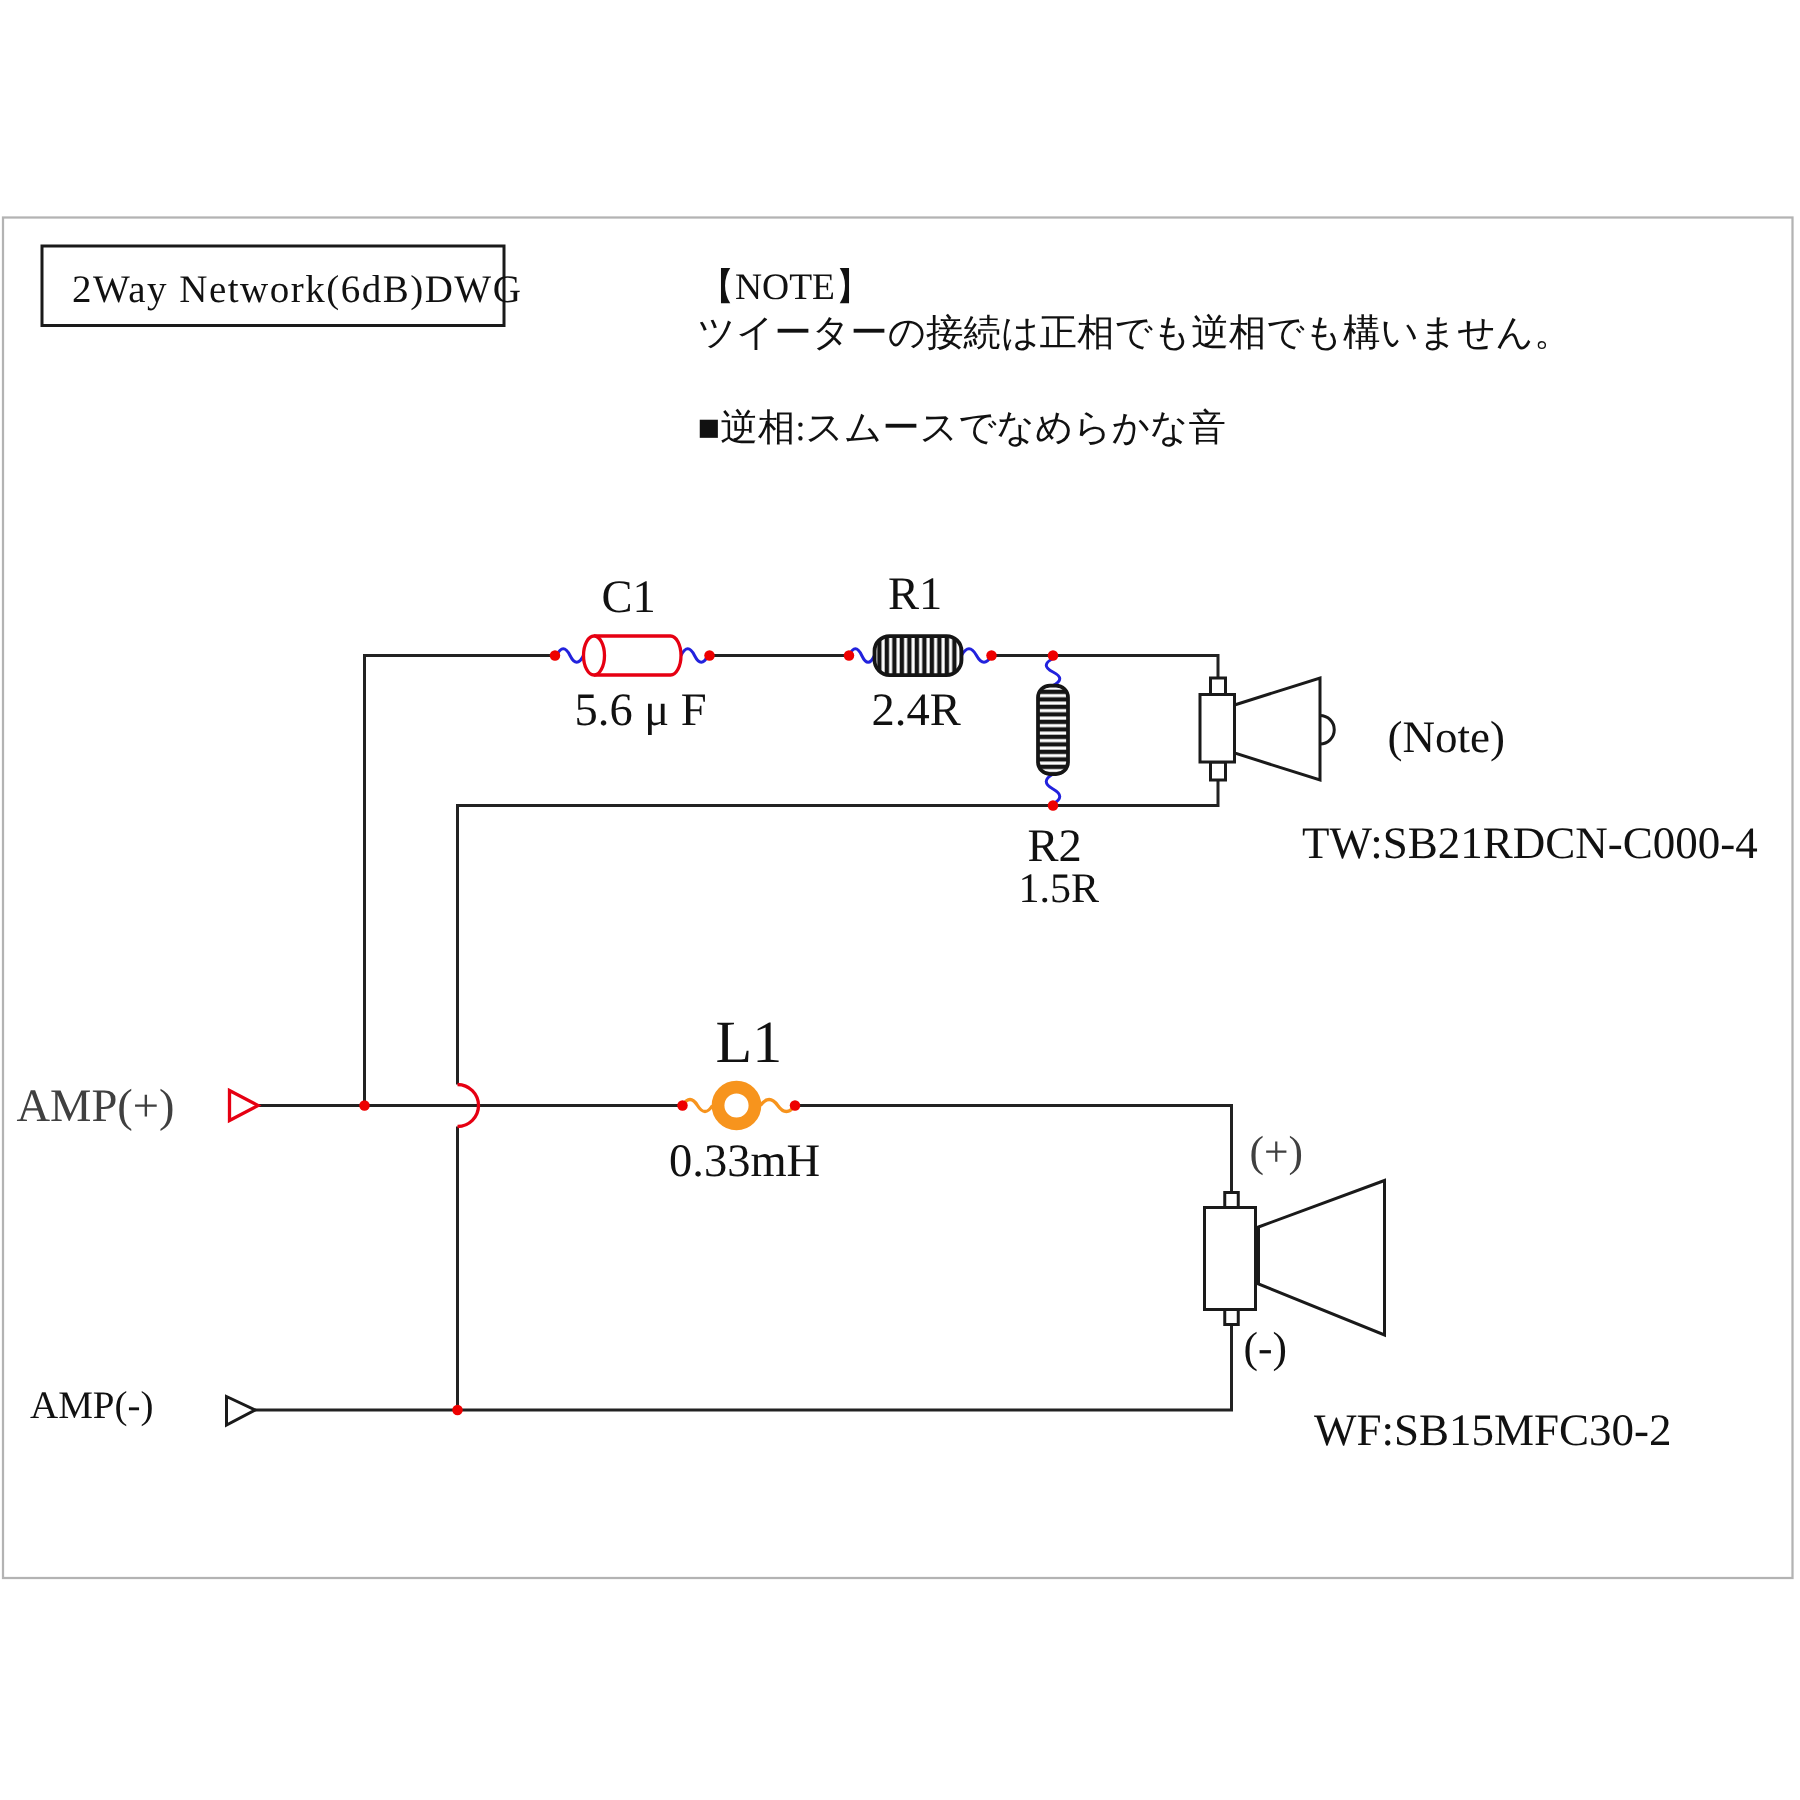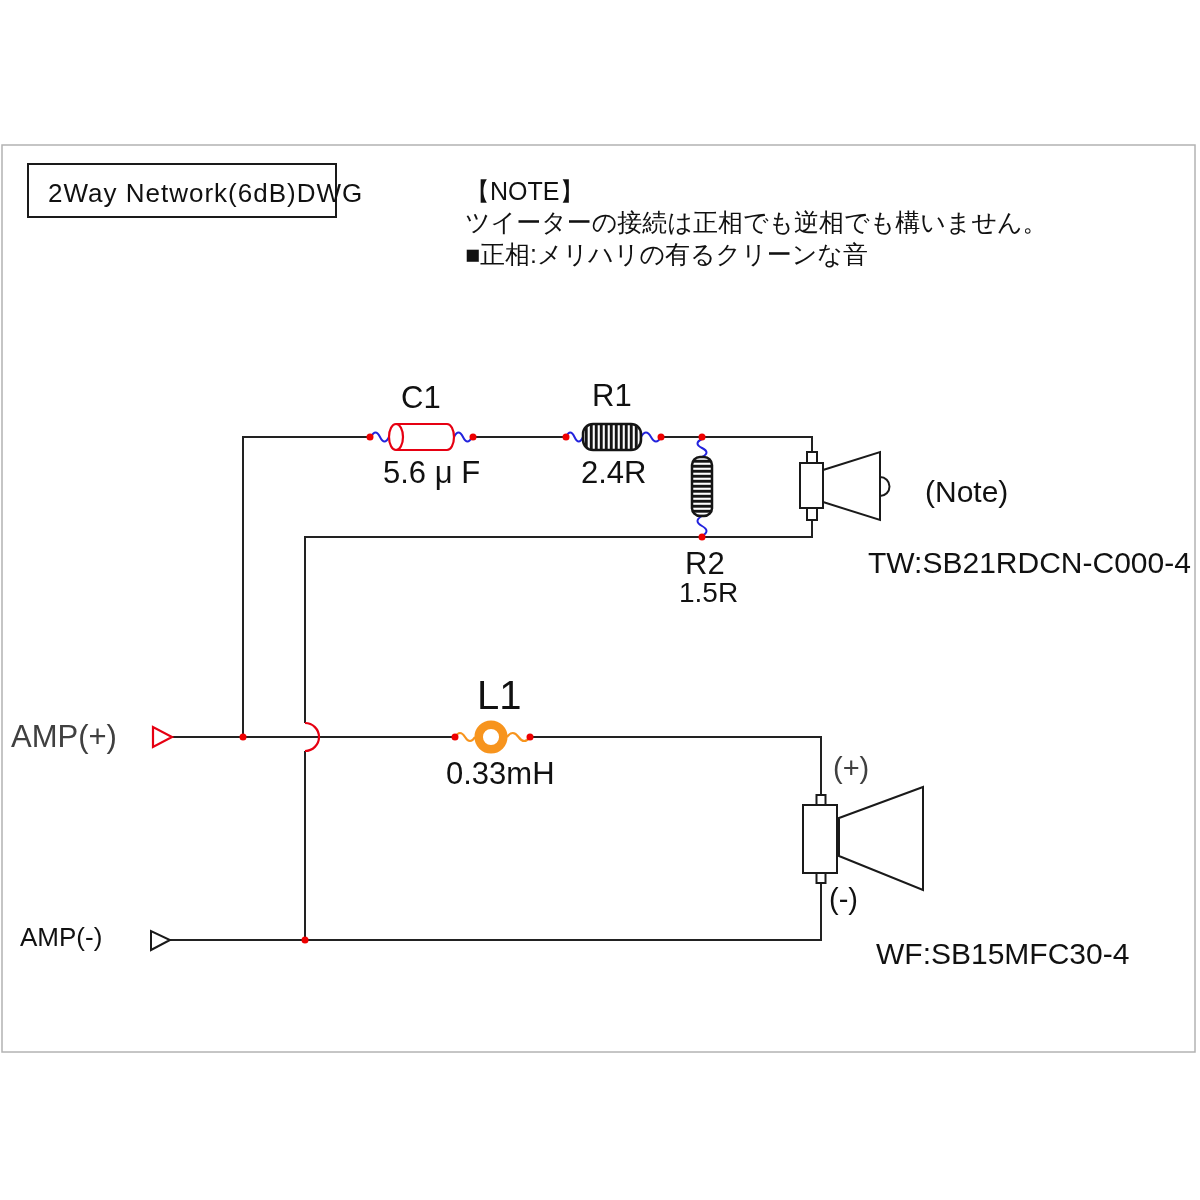--- a/index.html
+++ b/index.html
@@ -1,18 +1,18 @@
 <!DOCTYPE html>
 <html><head>
 <meta charset="utf-8">
 <style>
   html,body{margin:0;padding:0;background:#ffffff;}
   .stage{
     position:relative;width:1200px;height:1200px;background:#fff;overflow:hidden;
-    font-family:Liberation Sans, sans-serif;color:#111;
+    font-family:Liberation Serif, serif;color:#111;
   }
   svg{position:absolute;left:0;top:0;}
   .lbl{position:absolute;white-space:nowrap;color:#111;line-height:1.1;}
   .red{color:#404040;}
   .title-label{left:48px;top:179px;font-size:26px;letter-spacing:1px;}
   .note-header{left:465px;top:178px;font-size:25px;}
   .note-line1{left:465px;top:209px;font-size:25px;}
   .note-line2{left:465px;top:241px;font-size:25px;}
   .note-line3{left:465px;top:272px;font-size:25px;}
   .c1-label{left:401px;top:381px;font-size:31px;}
@@ -118,34 +118,34 @@
       <circle cx="702" cy="537" r="3.5"></circle>
       <circle cx="455" cy="737" r="3.5"></circle>
       <circle cx="530" cy="737" r="3.5"></circle>
     </g>
   </svg>
 
   <div class="lbl title-label">2Way Network(6dB)DWG</div>
 
   <div class="lbl note-header">【NOTE】</div>
   <div class="lbl note-line1">ツイーターの接続は正相でも逆相でも構いません。</div>
-  <div class="lbl note-line2">■正相:メリハリの有るクリーンな音</div>
+  <div class="lbl note-line3">■逆相:スムースでなめらかな音</div>
 
   <div class="lbl c1-label">C1</div>
   <div class="lbl c1-value">5.6 μ F</div>
   <div class="lbl r1-label">R1</div>
   <div class="lbl r1-value">2.4R</div>
   <div class="lbl r2-label">R2</div>
   <div class="lbl r2-value">1.5R</div>
   <div class="lbl l1-label">L1</div>
   <div class="lbl l1-value">0.33mH</div>
 
   <div class="lbl tw-note">(Note)</div>
   <div class="lbl tw-label">TW:SB21RDCN-C000-4</div>
 
   <div class="lbl amp-plus red">AMP(+)</div>
   <div class="lbl amp-minus">AMP(-)</div>
 
   <div class="lbl wf-plus red">(+)</div>
   <div class="lbl wf-minus">(-)</div>
-  <div class="lbl wf-label">WF:SB15MFC30-4</div>
+  <div class="lbl wf-label">WF:SB15MFC30-2</div>
 
 </div>
 
 </body></html>

